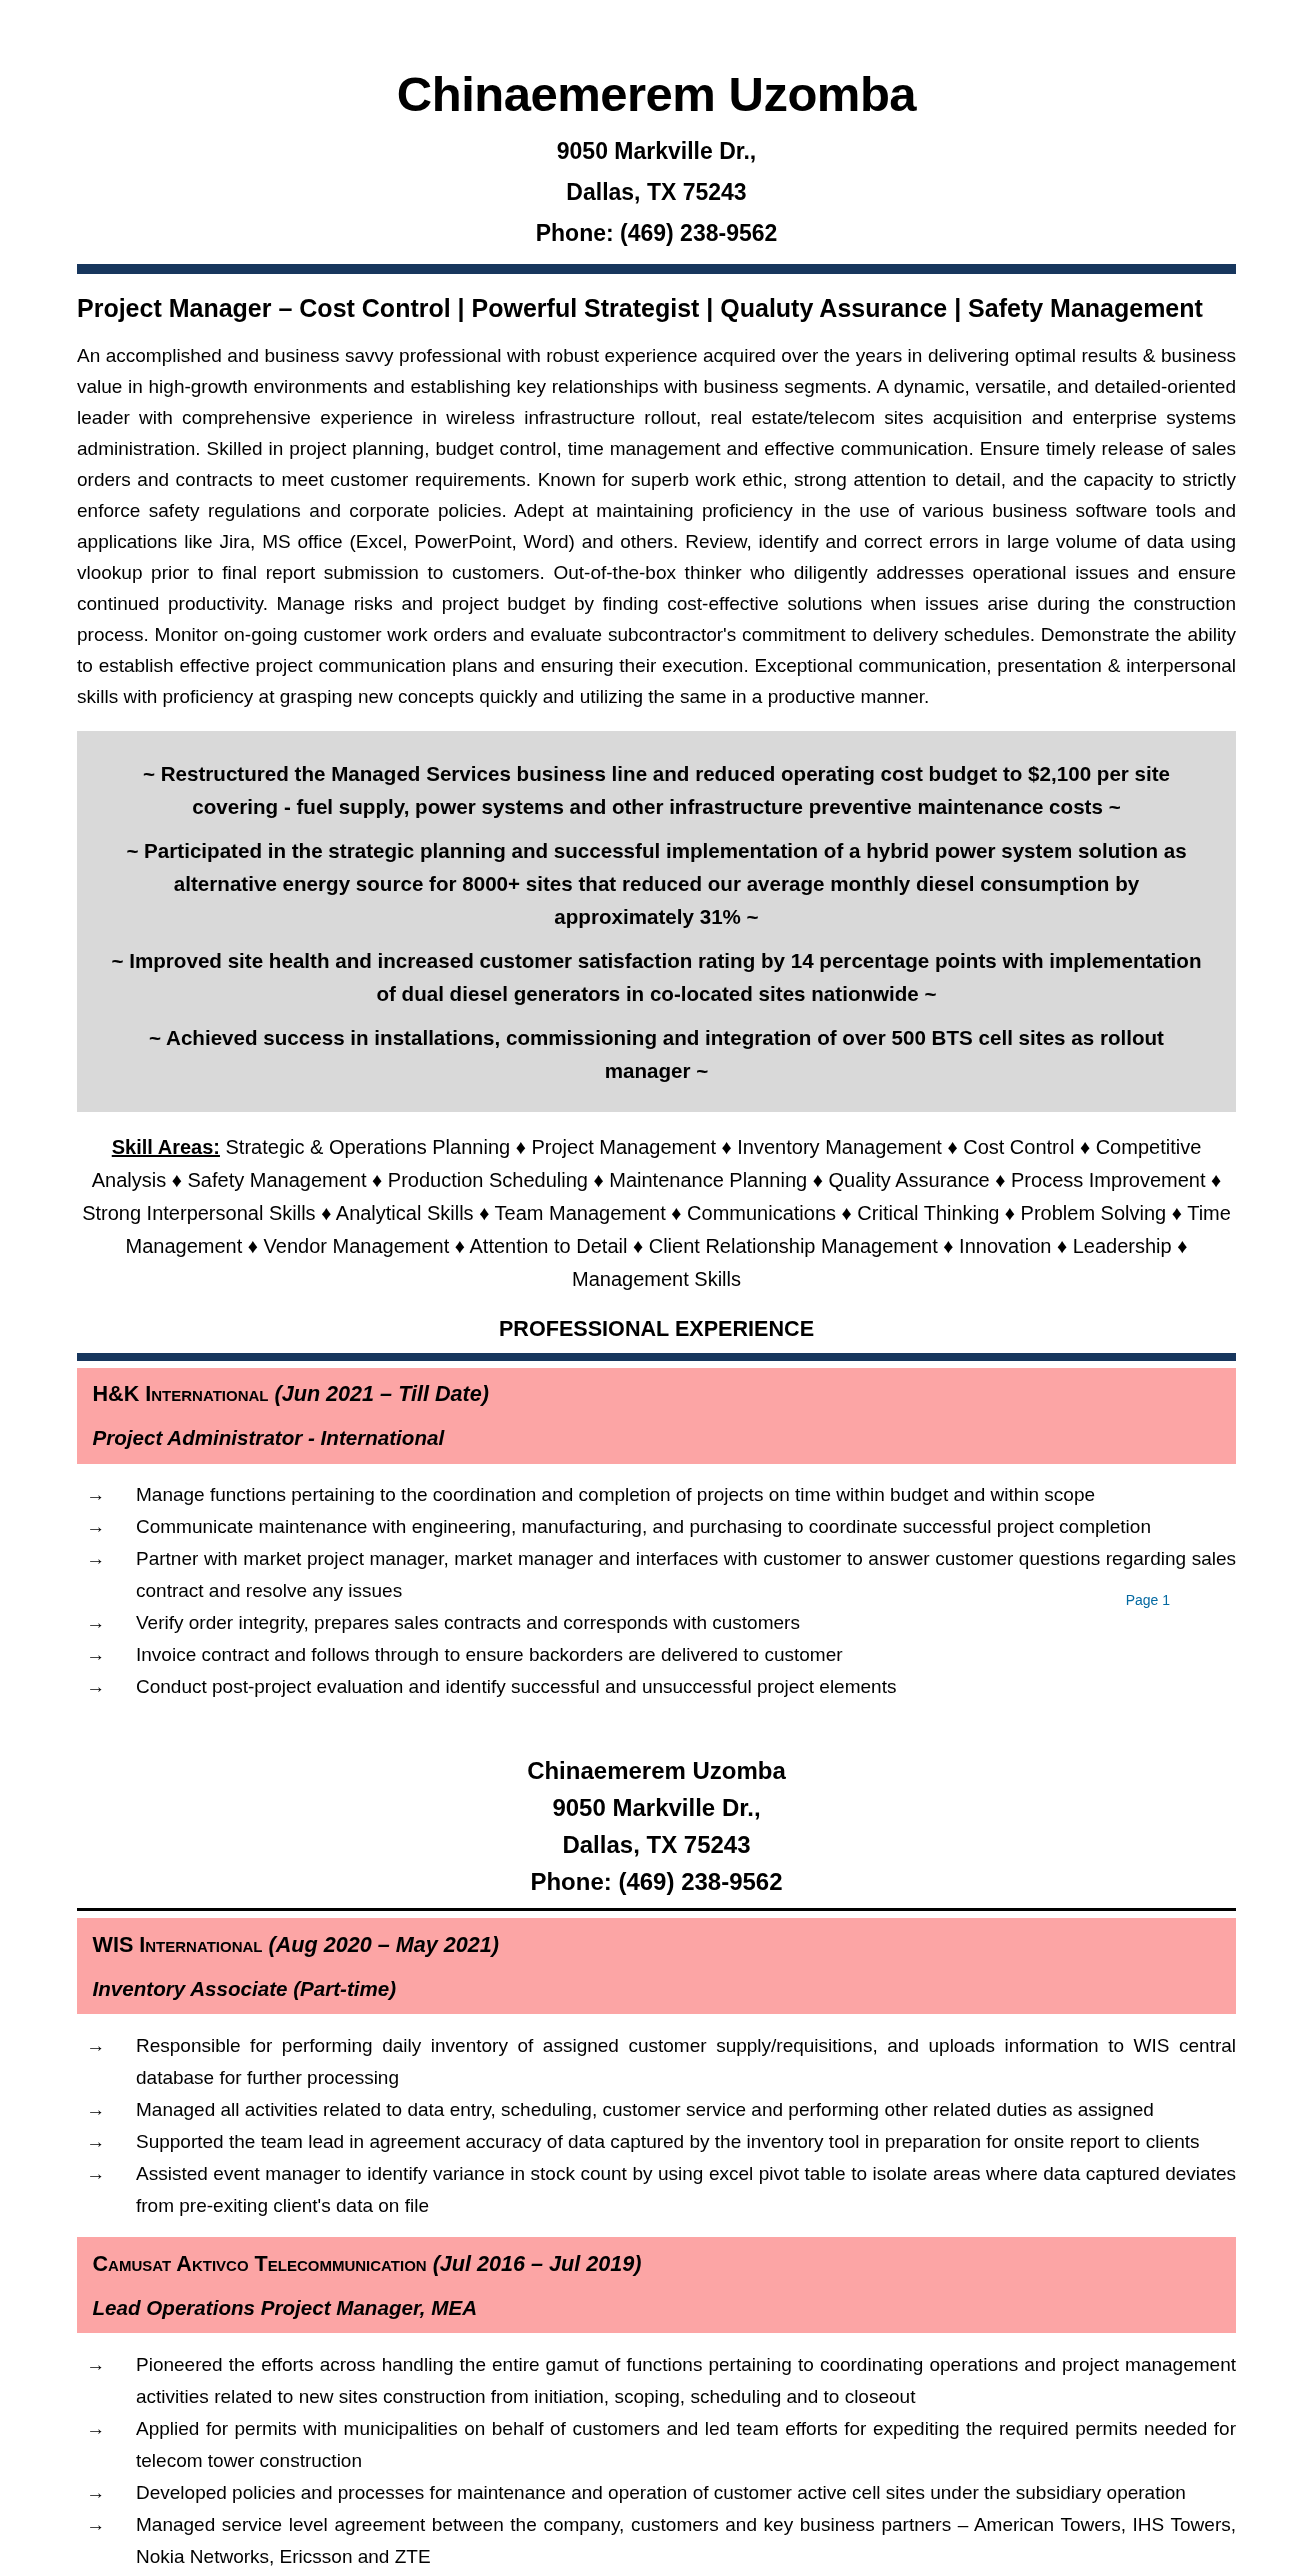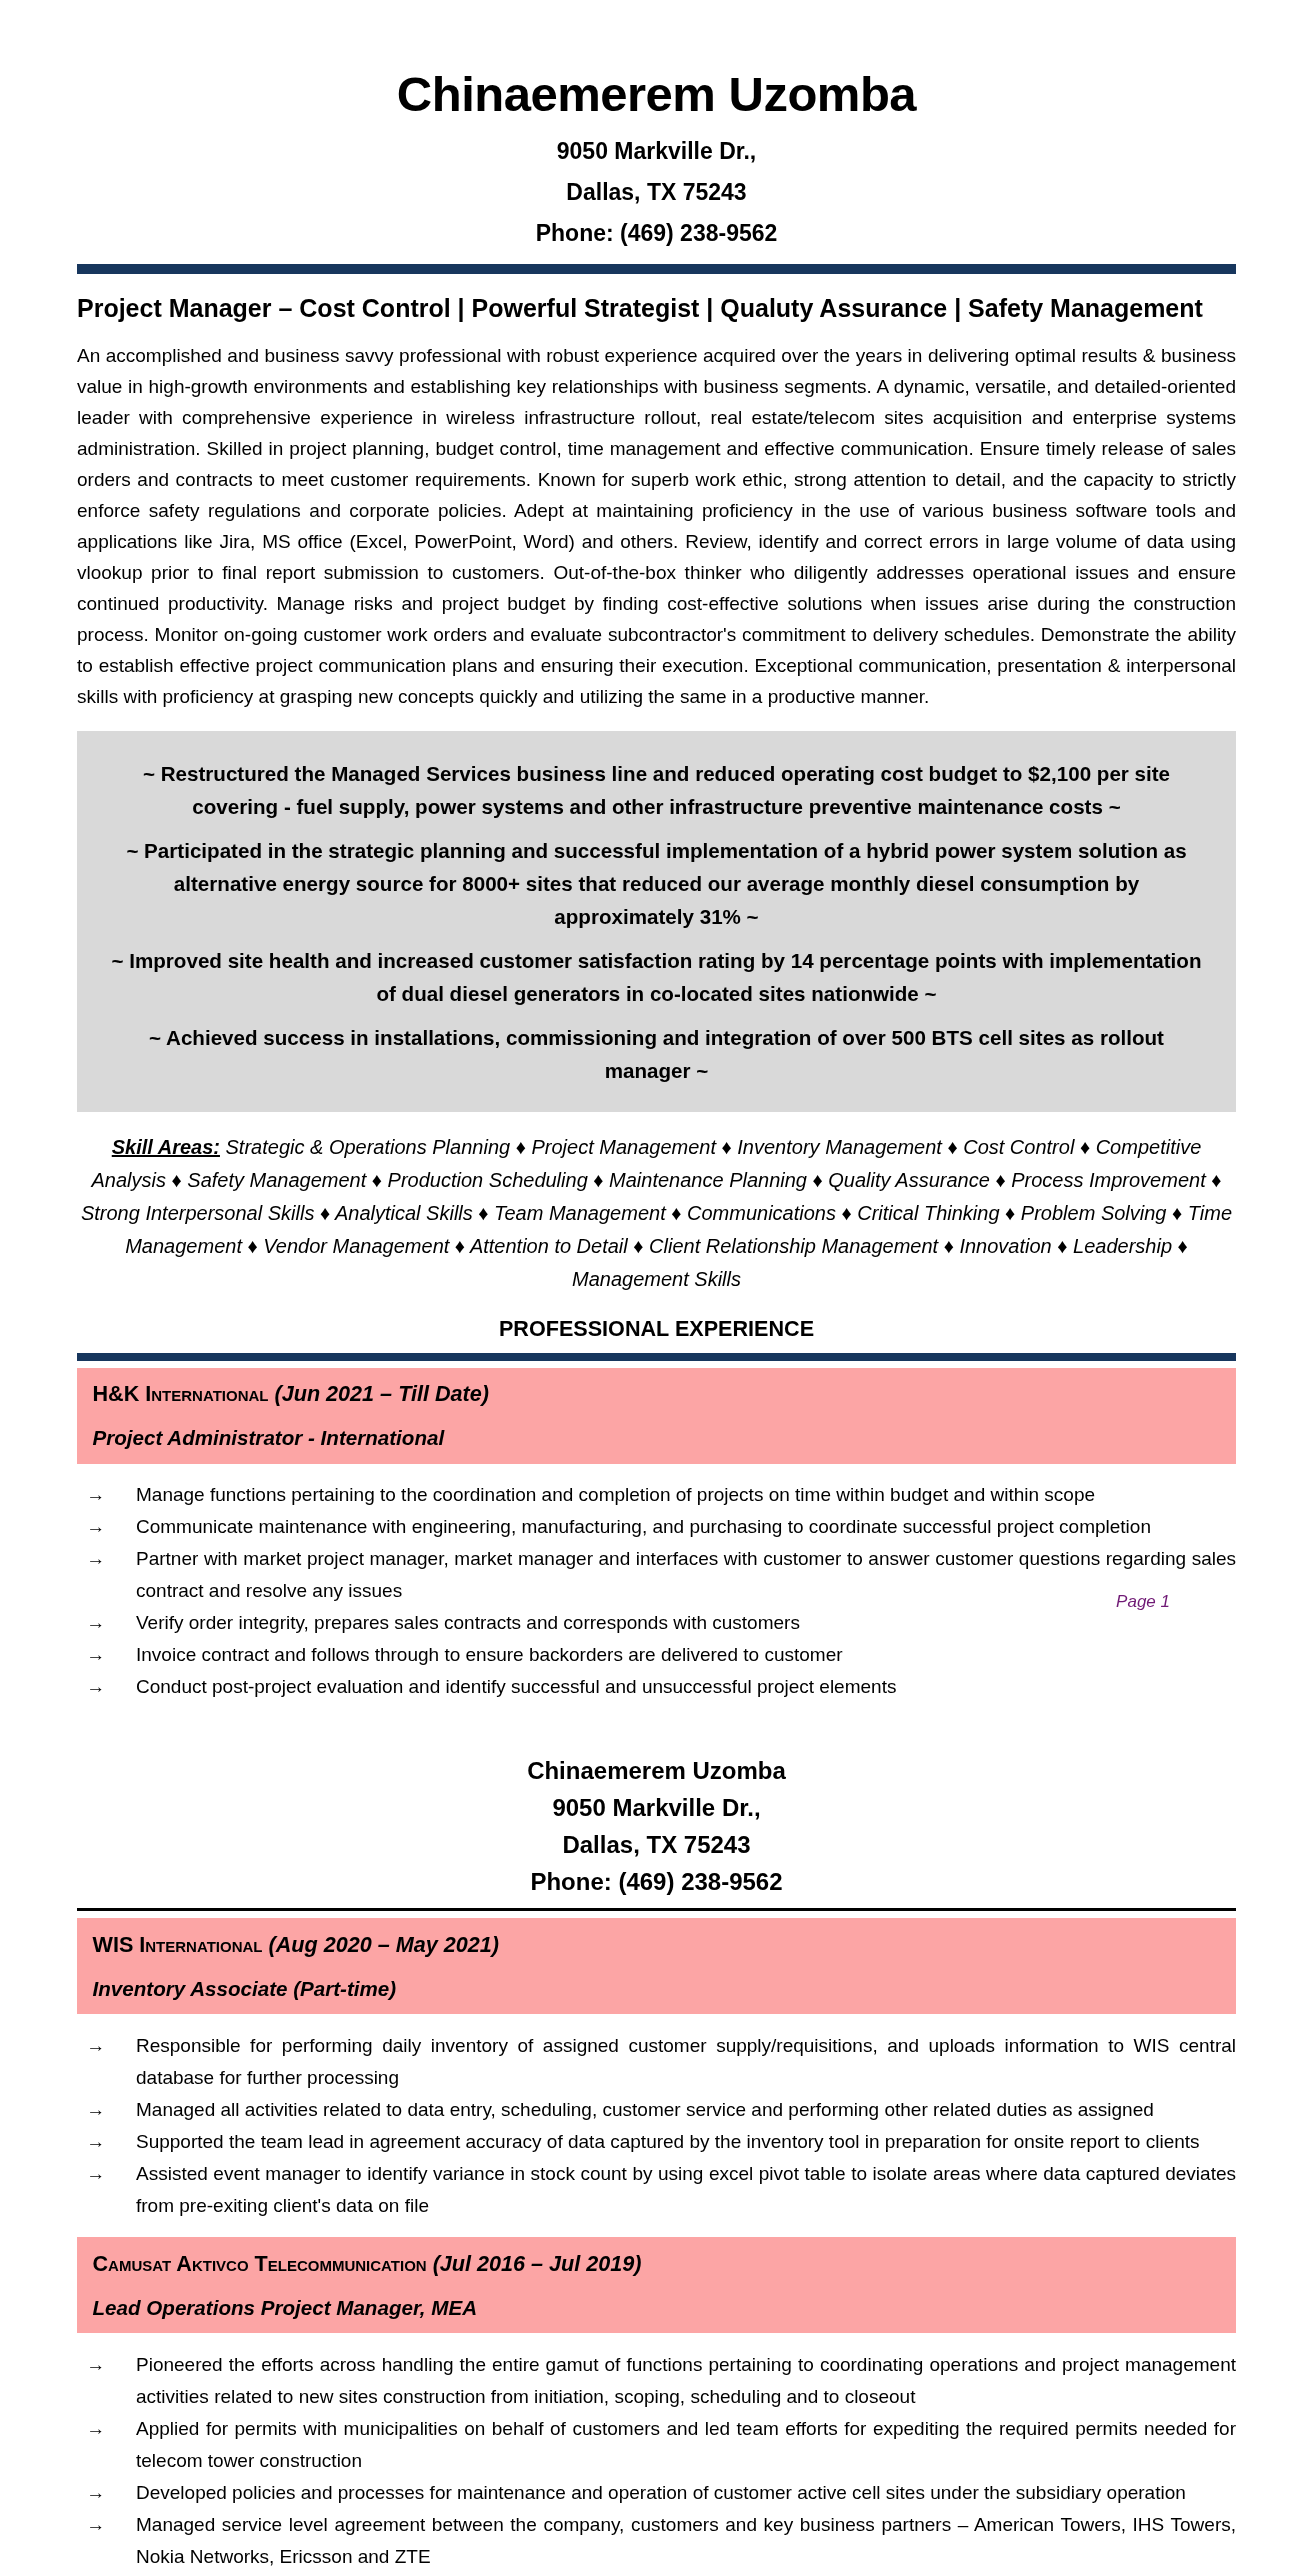--- a/index.html
+++ b/index.html
@@ -16,36 +16,36 @@
   .rule-navy-thick{margin-top:10.3px;height:9.3px;}
   .rule-navy{margin-top:11.3px;height:7.2px;}
   .rule-black{margin-top:8.2px;height:3.1px;background:#000;}
 
   .headline{margin-top:10.3px;font-size:25px;line-height:48px;font-weight:700;text-align:left;}
   .summary{margin-top:8.2px;font-size:19px;line-height:31px;text-align:justify;}
 
   .highlights{margin-top:11.3px;background:#d9d9d9;padding:14.4px 18.5px;}
   .highlights p{margin:11px;font-size:20.6px;line-height:33px;font-weight:700;text-align:center;}
 
-  .skills{margin-top:18.5px;font-size:20px;line-height:33px;font-style:italic;text-align:center;}
+  .skills{margin-top:18.5px;font-size:20px;line-height:33px;text-align:center;}
   .skills .lbl{font-weight:700;text-decoration:underline;}
 
   .sect-head{margin-top:20.6px;font-size:21.6px;font-weight:700;text-align:center;}
 
   .jobhead{margin-top:7.2px;background:#fca5a5;padding:9.3px 15.5px;}
   .jobhead .line1{font-size:21.6px;line-height:34px;}
   .jobhead .co{font-weight:700;font-variant:small-caps;}
   .jobhead .dt{font-weight:700;font-style:italic;}
   .jobhead .line2{margin-top:11.3px;font-size:20.6px;line-height:32px;font-weight:700;font-style:italic;}
 
   ul.bullets{margin:15.5px 0 0 0;padding:0;list-style:none;}
   ul.bullets li{position:relative;margin:0;padding-left:59px;font-size:19px;line-height:32px;text-align:justify;}
   ul.bullets .arrow{position:absolute;left:9.3px;top:0;font-weight:400;}
 
-  .page-footer{position:absolute;font-size:17px;font-style:italic;color:#701a75;}
+  .page-footer{position:absolute;font-size:14px;color:#0369a1;}
   .footer-1{top:1592px;right:144px;}
 </style>
 </head>
 <body>
 
 <div class="page">
 
   <div class="content p1">
 
     <h1 class="name-xl">Chinaemerem Uzomba</h1>

